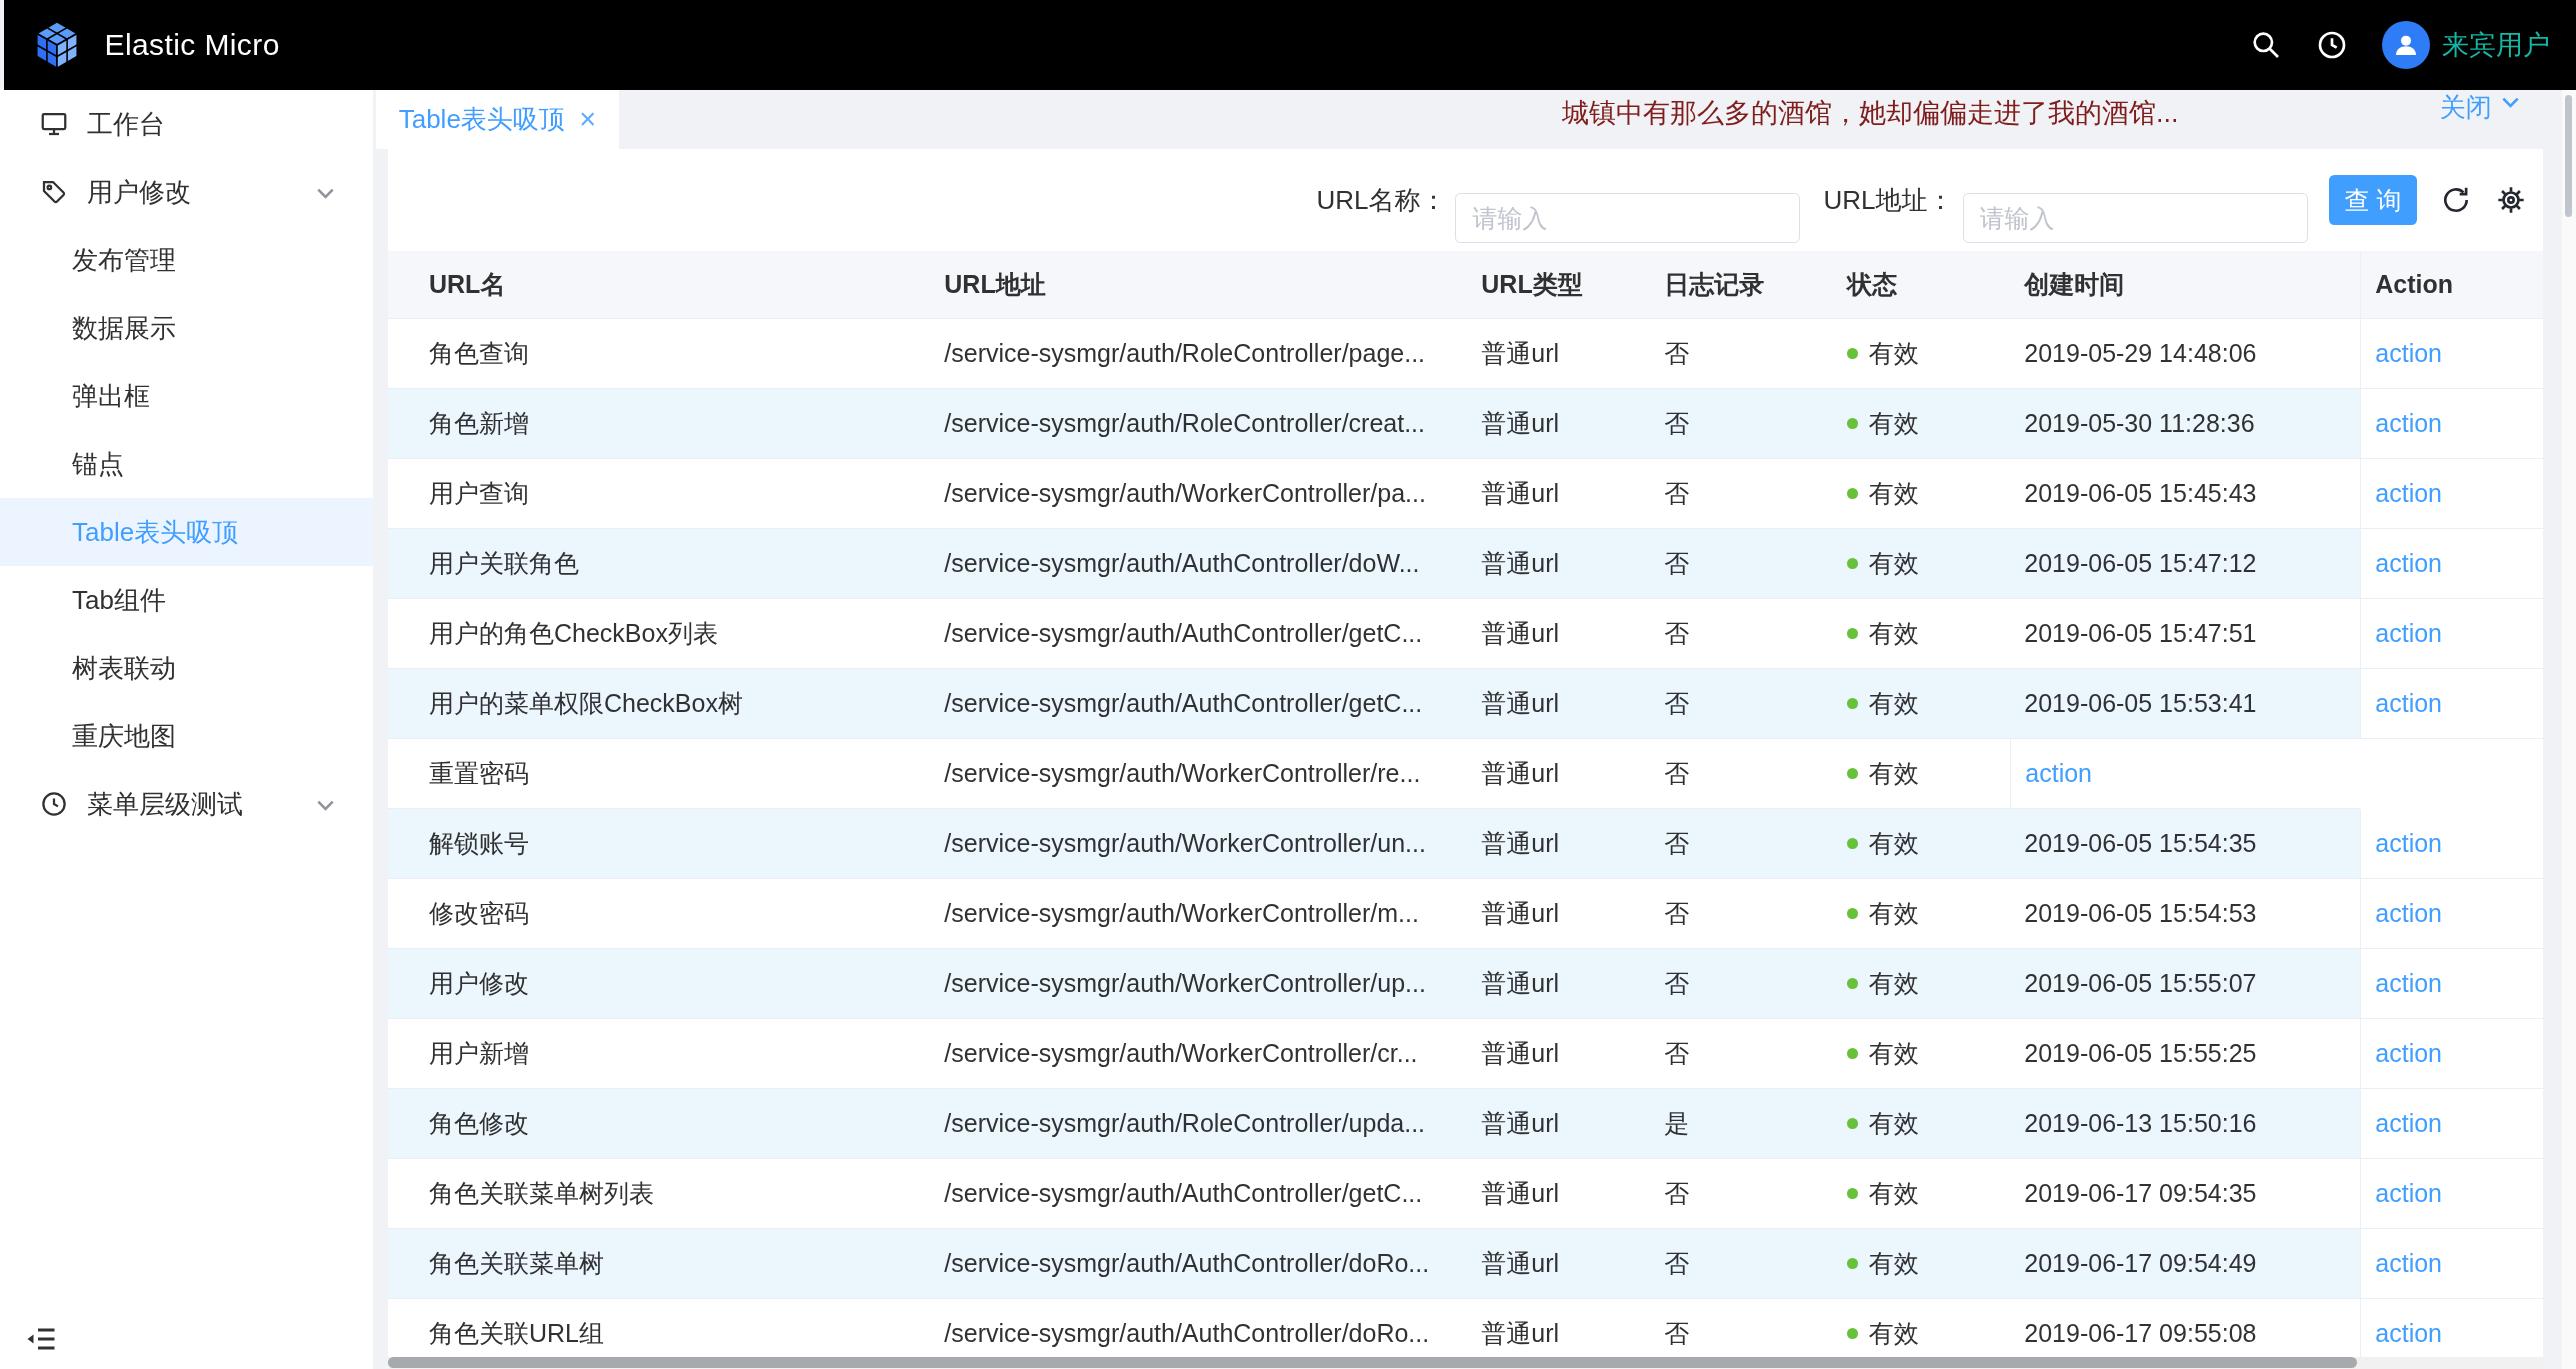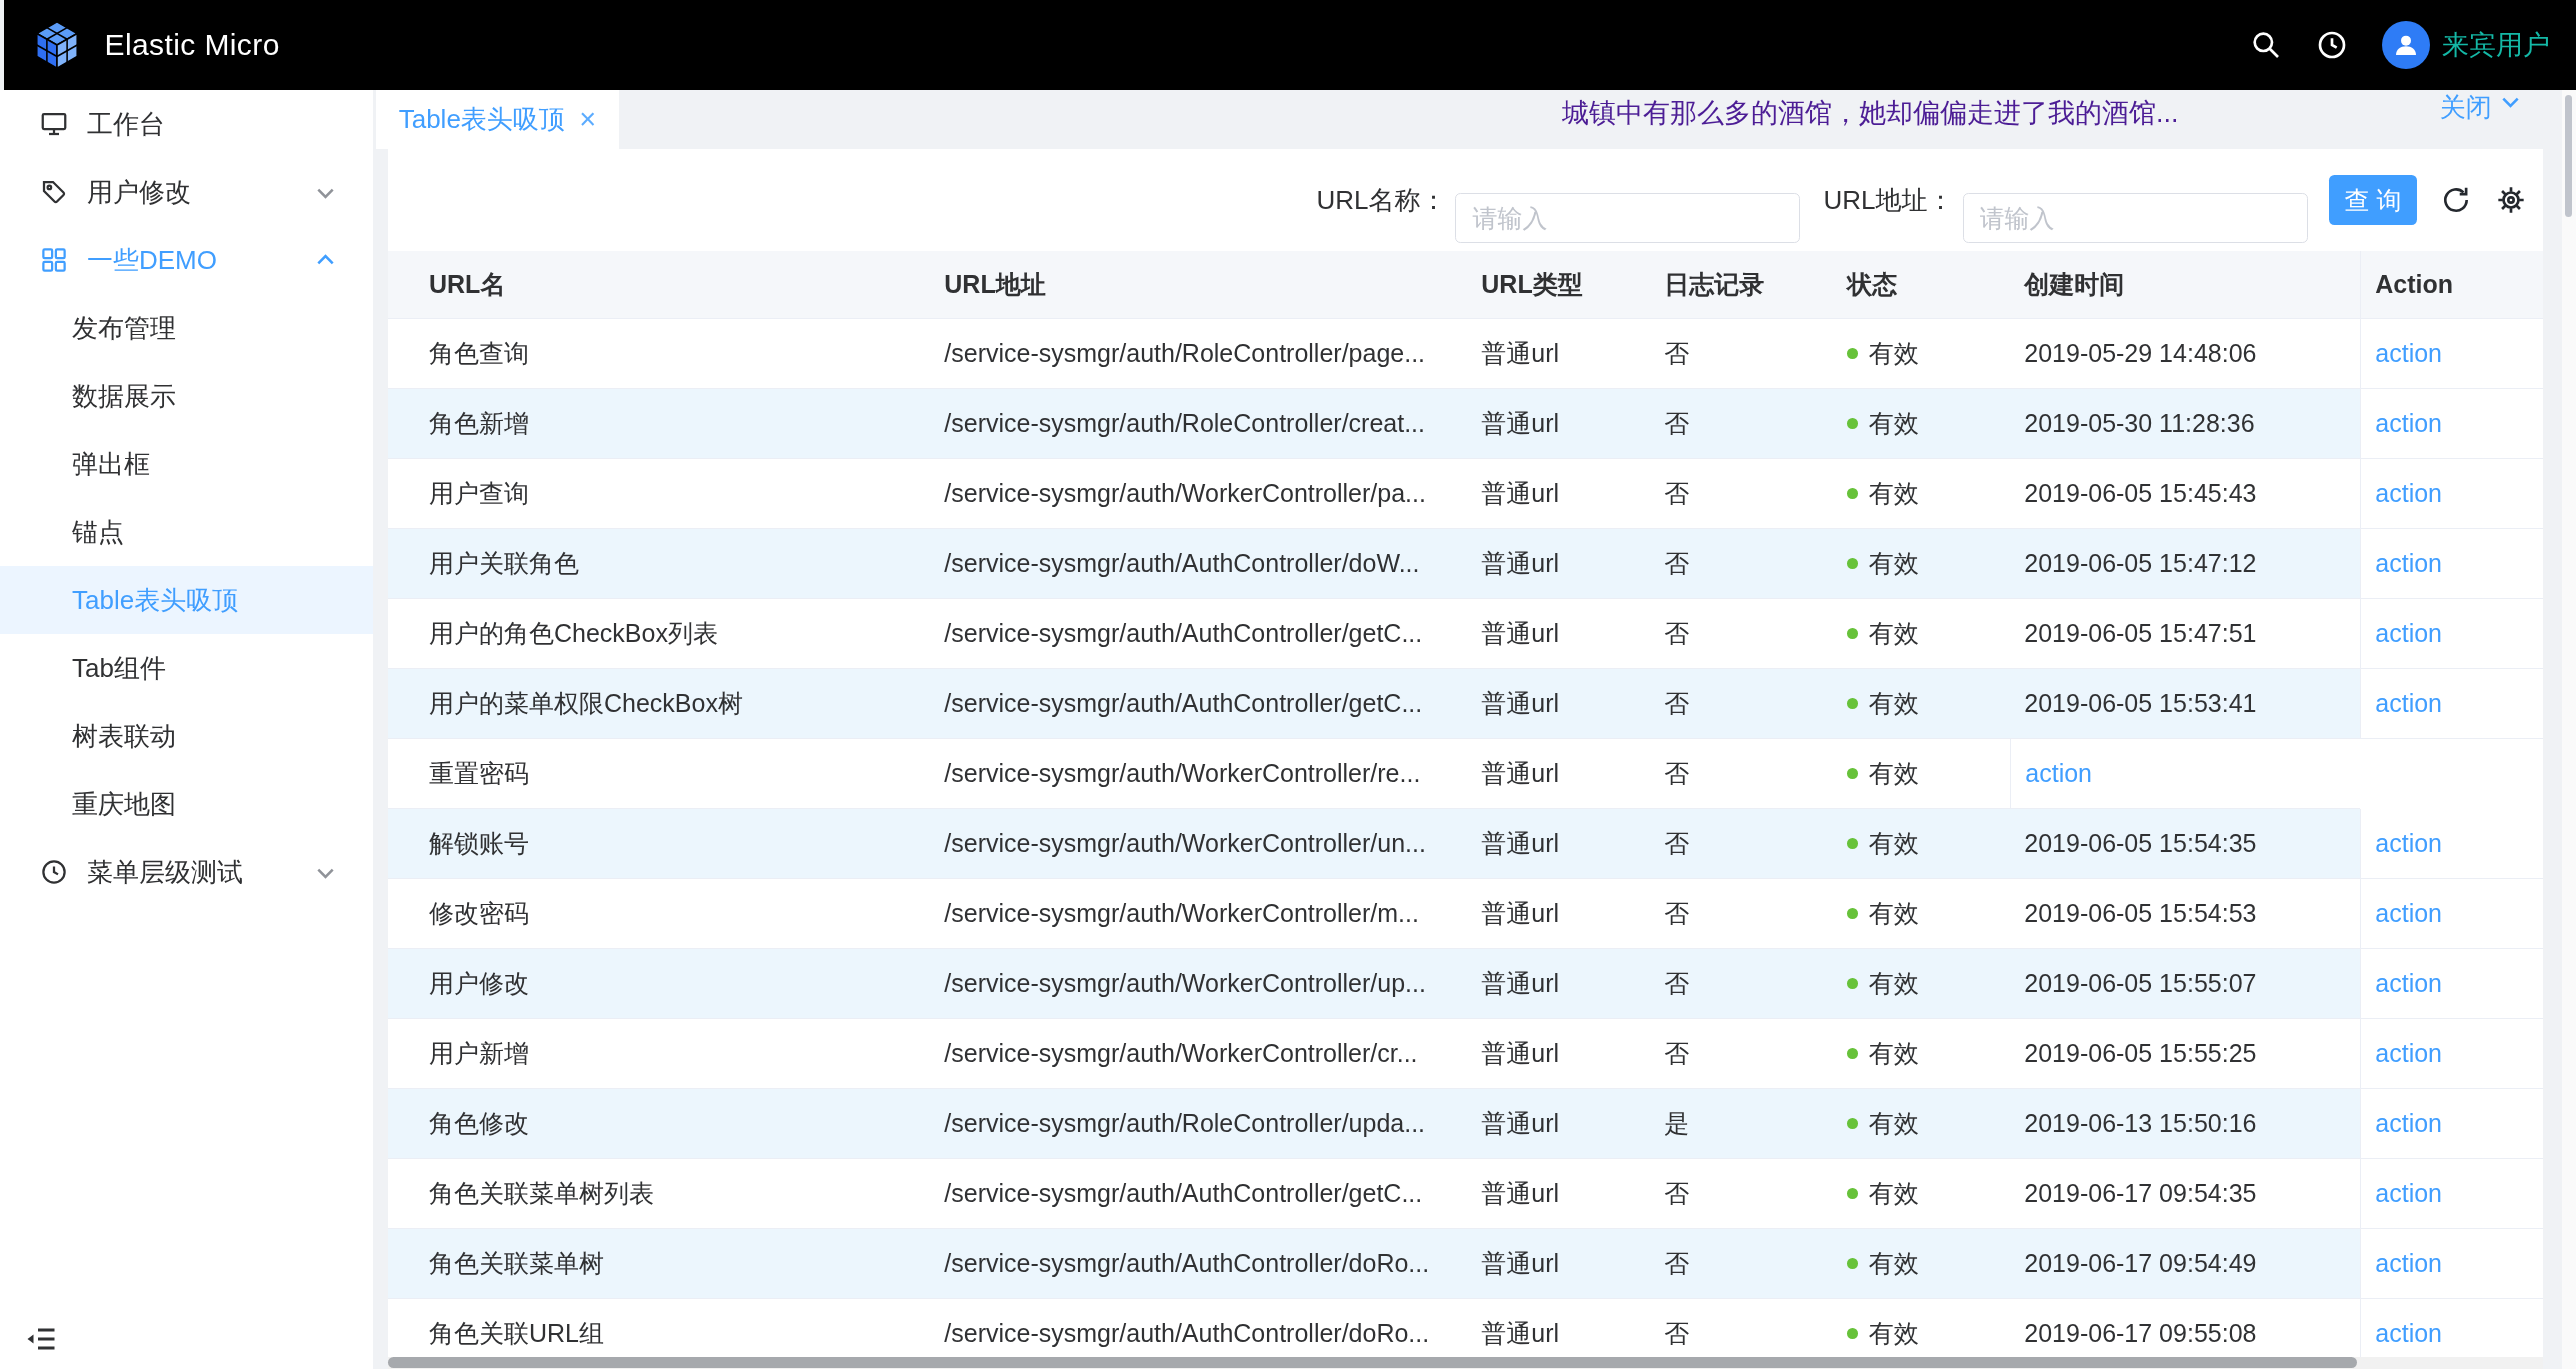--- a/index.html
+++ b/index.html
@@ -27,21 +27,21 @@
   .menu-item.active{background:#ecf5ff;color:#409eff;}
   .menu-item.open{color:#409eff;}
   .mi-label{flex:1;overflow:hidden;}
   .mi-chevron{width:23px;height:23px;color:#909399;display:inline-flex;flex:none;}
   .menu-item.open .mi-chevron{color:#409eff;}
   .collapse-btn{position:absolute;bottom:12.5px;left:23px;width:36px;height:36px;
     color:#303133;cursor:pointer;}
 
   
   .main{position:absolute;left:373px;top:90px;right:0;bottom:0;}
-  .quote{position:absolute;top:5.4px;left:1189px;font-size:27px;color:#4c1d95;z-index:1;
+  .quote{position:absolute;top:5.4px;left:1189px;font-size:27px;color:#7f1d1d;z-index:1;
     white-space:nowrap;}
 
   .tabbar{position:absolute;top:0;left:0;right:0;height:59px;display:flex;
     align-items:stretch;z-index:2;}
   .tab{margin-left:2.7px;background:#fff;display:flex;align-items:center;gap:14.3px;
     padding:0 23px;color:#409eff;font-size:26px;cursor:pointer;white-space:nowrap;}
   .tab-close{font-size:29px;line-height:1;color:#409eff;opacity:.85;cursor:pointer;}
   .tab-actions{margin-left:auto;margin-right:54px;display:flex;align-items:flex-start;gap:7.2px;
     color:#409eff;font-size:26px;cursor:pointer;white-space:nowrap;}
   .tab-actions .mi-chevron{color:#409eff;}
@@ -152,36 +152,20 @@
             <circle cx="8.3" cy="8.3" r="1.4"></circle>
           </svg>
         </span>
         <span class="mi-label">用户修改</span>
         <span class="mi-chevron">
           <svg viewBox="0 0 16 16" fill="none" stroke="currentColor" stroke-width="1.8">
             <polyline points="3,6 8,11 13,6"></polyline>
           </svg>
         </span>
       </div>
-      <div class="menu-item open">
-        <span class="mi-icon">
-          <svg viewBox="0 0 24 24" fill="none" stroke="currentColor" stroke-width="1.8">
-            <rect x="3.5" y="3.5" width="7" height="7" rx="1"></rect>
-            <rect x="13.5" y="3.5" width="7" height="7" rx="1"></rect>
-            <rect x="3.5" y="13.5" width="7" height="7" rx="1"></rect>
-            <rect x="13.5" y="13.5" width="7" height="7" rx="1"></rect>
-          </svg>
-        </span>
-        <span class="mi-label">一些DEMO</span>
-        <span class="mi-chevron">
-          <svg viewBox="0 0 16 16" fill="none" stroke="currentColor" stroke-width="1.8">
-            <polyline points="3,10 8,5 13,10"></polyline>
-          </svg>
-        </span>
-      </div>
       <div class="menu-item sub">
         <span class="mi-label">发布管理</span>
       </div>
       <div class="menu-item sub">
         <span class="mi-label">数据展示</span>
       </div>
       <div class="menu-item sub">
         <span class="mi-label">弹出框</span>
       </div>
       <div class="menu-item sub">

